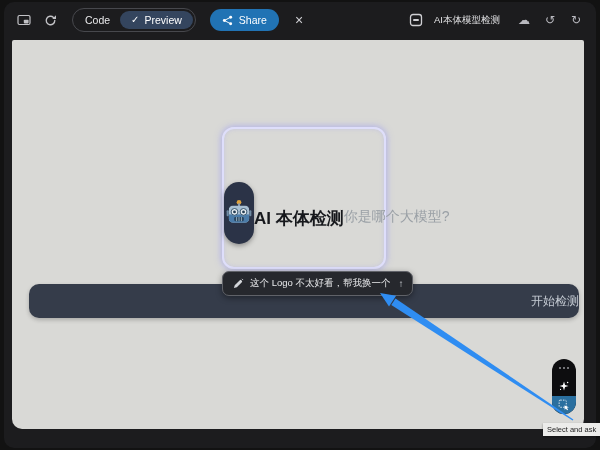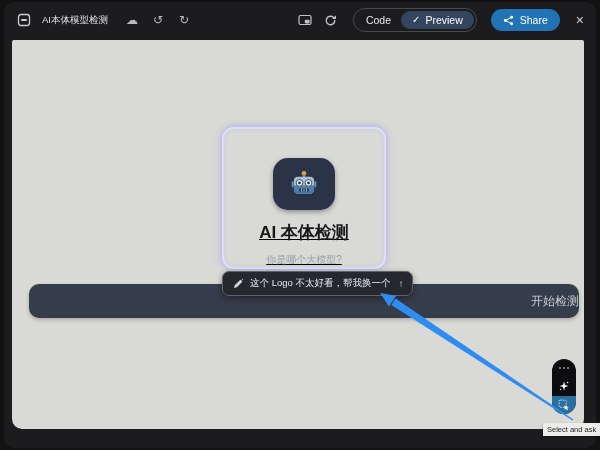--- a/index.html
+++ b/index.html
@@ -29,26 +29,26 @@
                font-size:10.5px; padding:5px 12px; border-radius:999px; margin-left:4px; }
   .close-btn { color:#cfcfd3; font-size:14px; margin-left:6px; }
 
   
   .panel { position:absolute; left:8px; top:38px; width:572px; height:389px;
            background:#d9d9d6; border-radius:2px 2px 10px 10px; }
 
   .highlight-box { position:absolute; left:210px; top:87px; width:164px; height:142px;
                    border:2px solid #dedefb; border-radius:12px;
                    box-shadow:0 0 6px 1px rgba(164,164,238,.75), inset 0 0 4px rgba(164,164,238,.35);
-                   display:flex; flex-direction:column; align-items:center; padding-top:29px;text-decoration:underline; }
+                   display:flex; flex-direction:row; align-items:center; padding-top:29px; }
   .logo-tile { width:62px; height:62px; border-radius:15px; background:#2b3347;
                display:flex; align-items:center; justify-content:center;
                box-shadow:0 2px 5px rgba(0,0,0,.35); }
   .app-title { margin-top:11px; font-size:17px; font-weight:700; color:#16181c; white-space:nowrap; }
-  .app-subtitle { margin-top:9px; font-size:10px; color:#9aa0a6; white-space:nowrap; }
+  .app-subtitle { margin-top:9px; font-size:14px; color:#9aa0a6; white-space:nowrap; }
 
   .start-bar { position:absolute; left:17px; top:244px; width:550px; height:34px;
                background:#353c4a; border-radius:10px; display:flex; align-items:center;
                justify-content:flex-end; box-shadow:0 2px 4px rgba(0,0,0,.22); }
   .start-label { color:#c6ccd4; font-size:12px; }
 
   
   .bubble { position:absolute; left:222px; top:271px; height:25px;
             display:inline-flex; align-items:center; gap:6px; padding:0 9px;
             background:#26282d; border:1px solid #606268; border-radius:7px;
@@ -72,33 +72,20 @@
   .arrow-layer { position:absolute; left:0; top:0; width:600px; height:450px;
                  pointer-events:none; z-index:8; }
 </style>
 </head>
 <body>
 
 <div class="stage">
 
   <div class="window">
     <div class="topbar">
-      <div class="tb-group">
-        <span class="tb-icon">
-          <svg width="14" height="14" viewBox="0 0 14 14">
-            <rect x="1.5" y="1.5" width="11" height="11" rx="2.5" fill="none" stroke="#cfcfd3" stroke-width="1.3"></rect>
-            <rect x="4.2" y="6" width="5.6" height="2" rx="0.6" fill="#cfcfd3"></rect>
-          </svg>
-        </span>
-        <span class="win-title">AI本体模型检测</span>
-        <span class="tb-icon">☁</span>
-        <span class="tb-icon">↺</span>
-        <span class="tb-icon">↻</span>
-      </div>
-
       <div class="tb-group">
         <span class="tb-icon">
           <svg width="14" height="14" viewBox="0 0 14 14">
             <rect x="1" y="2.5" width="12" height="9" rx="1.5" fill="none" stroke="#c2c2c6" stroke-width="1.2"></rect>
             <rect x="6.8" y="6.8" width="4.8" height="3.6" rx="0.8" fill="#c2c2c6"></rect>
           </svg>
         </span>
         <span class="tb-icon">
           <svg width="13" height="13" viewBox="0 0 14 14">
             <path d="M11.6 7a4.6 4.6 0 1 1-1.4-3.3" fill="none" stroke="#c2c2c6" stroke-width="1.5" stroke-linecap="round"></path>
@@ -115,20 +102,33 @@
         <span class="share-btn">
           <svg width="11" height="11" viewBox="0 0 14 14">
             <circle cx="3" cy="7" r="1.9" fill="#fff"></circle>
             <circle cx="11" cy="2.8" r="1.9" fill="#fff"></circle>
             <circle cx="11" cy="11.2" r="1.9" fill="#fff"></circle>
             <path d="M3 7 L11 2.8 M3 7 L11 11.2" stroke="#fff" stroke-width="1.2"></path>
           </svg>
           <span>Share</span>
         </span>
         <span class="close-btn">×</span>
+      </div>
+
+      <div class="tb-group">
+        <span class="tb-icon">
+          <svg width="14" height="14" viewBox="0 0 14 14">
+            <rect x="1.5" y="1.5" width="11" height="11" rx="2.5" fill="none" stroke="#cfcfd3" stroke-width="1.3"></rect>
+            <rect x="4.2" y="6" width="5.6" height="2" rx="0.6" fill="#cfcfd3"></rect>
+          </svg>
+        </span>
+        <span class="win-title">AI本体模型检测</span>
+        <span class="tb-icon">☁</span>
+        <span class="tb-icon">↺</span>
+        <span class="tb-icon">↻</span>
       </div>
     </div>
 
     <div class="panel">
 
       <div class="highlight-box">
         <div class="logo-tile">
           <svg width="30" height="30" viewBox="0 0 32 32">
             <defs>
                 <clipPath id="headClip">

